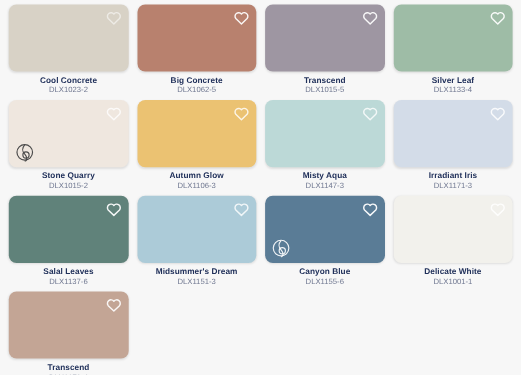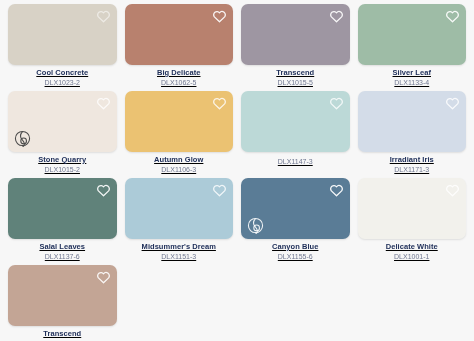--- a/index.html
+++ b/index.html
@@ -25,21 +25,20 @@
     column-gap: 8px;
     row-gap: 0px;
     align-content: start;
   }
 
   .swatch-cell {
     display: flex;
     flex-direction: column;
     align-items: stretch;
     position: relative;
-    text-decoration: underline;
   }
 
   .swatch-chip {
     position: relative;
     height: 61px;
     border-radius: 7px;
     box-shadow: 0 1px 2px rgba(0,0,0,0.10);
     overflow: hidden;
   }
 
@@ -103,21 +102,21 @@
     </div>
     <div class="swatch-cell">
       <div class="swatch-chip" style="background: rgb(184, 129, 110);">
         <span class="heart-icon">
           <svg viewBox="0 0 24 24" aria-hidden="true">
             <path d="M12 20.5 3.8 12.6A5.2 5.2 0 0 1 12 6.1a5.2 5.2 0 0 1 8.2 6.5L12 20.5z" fill="none" stroke="rgba(255,255,255,0.92)" stroke-width="2.1" stroke-linejoin="round"></path>
           </svg>
         </span>
       </div>
       <div class="swatch-caption">
-        <span class="swatch-name">Big Delicate</span>
+        <span class="swatch-name">Big Concrete</span>
         <span class="swatch-code">DLX1062-5</span>
       </div>
     </div>
     <div class="swatch-cell">
       <div class="swatch-chip" style="background: rgb(158, 150, 162);">
         <span class="heart-icon">
           <svg viewBox="0 0 24 24" aria-hidden="true">
             <path d="M12 20.5 3.8 12.6A5.2 5.2 0 0 1 12 6.1a5.2 5.2 0 0 1 8.2 6.5L12 20.5z" fill="none" stroke="rgba(255,255,255,0.92)" stroke-width="2.1" stroke-linejoin="round"></path>
           </svg>
         </span>
@@ -175,20 +174,21 @@
     </div>
     <div class="swatch-cell">
       <div class="swatch-chip" style="background: rgb(188, 217, 215);">
         <span class="heart-icon">
           <svg viewBox="0 0 24 24" aria-hidden="true">
             <path d="M12 20.5 3.8 12.6A5.2 5.2 0 0 1 12 6.1a5.2 5.2 0 0 1 8.2 6.5L12 20.5z" fill="none" stroke="rgba(255,255,255,0.80)" stroke-width="2.1" stroke-linejoin="round"></path>
           </svg>
         </span>
       </div>
       <div class="swatch-caption">
+        <span class="swatch-name">Misty Aqua</span>
         <span class="swatch-code">DLX1147-3</span>
       </div>
     </div>
     <div class="swatch-cell">
       <div class="swatch-chip" style="background: rgb(211, 220, 232);">
         <span class="heart-icon">
           <svg viewBox="0 0 24 24" aria-hidden="true">
             <path d="M12 20.5 3.8 12.6A5.2 5.2 0 0 1 12 6.1a5.2 5.2 0 0 1 8.2 6.5L12 20.5z" fill="none" stroke="rgba(255,255,255,0.85)" stroke-width="2.1" stroke-linejoin="round"></path>
           </svg>
         </span>

